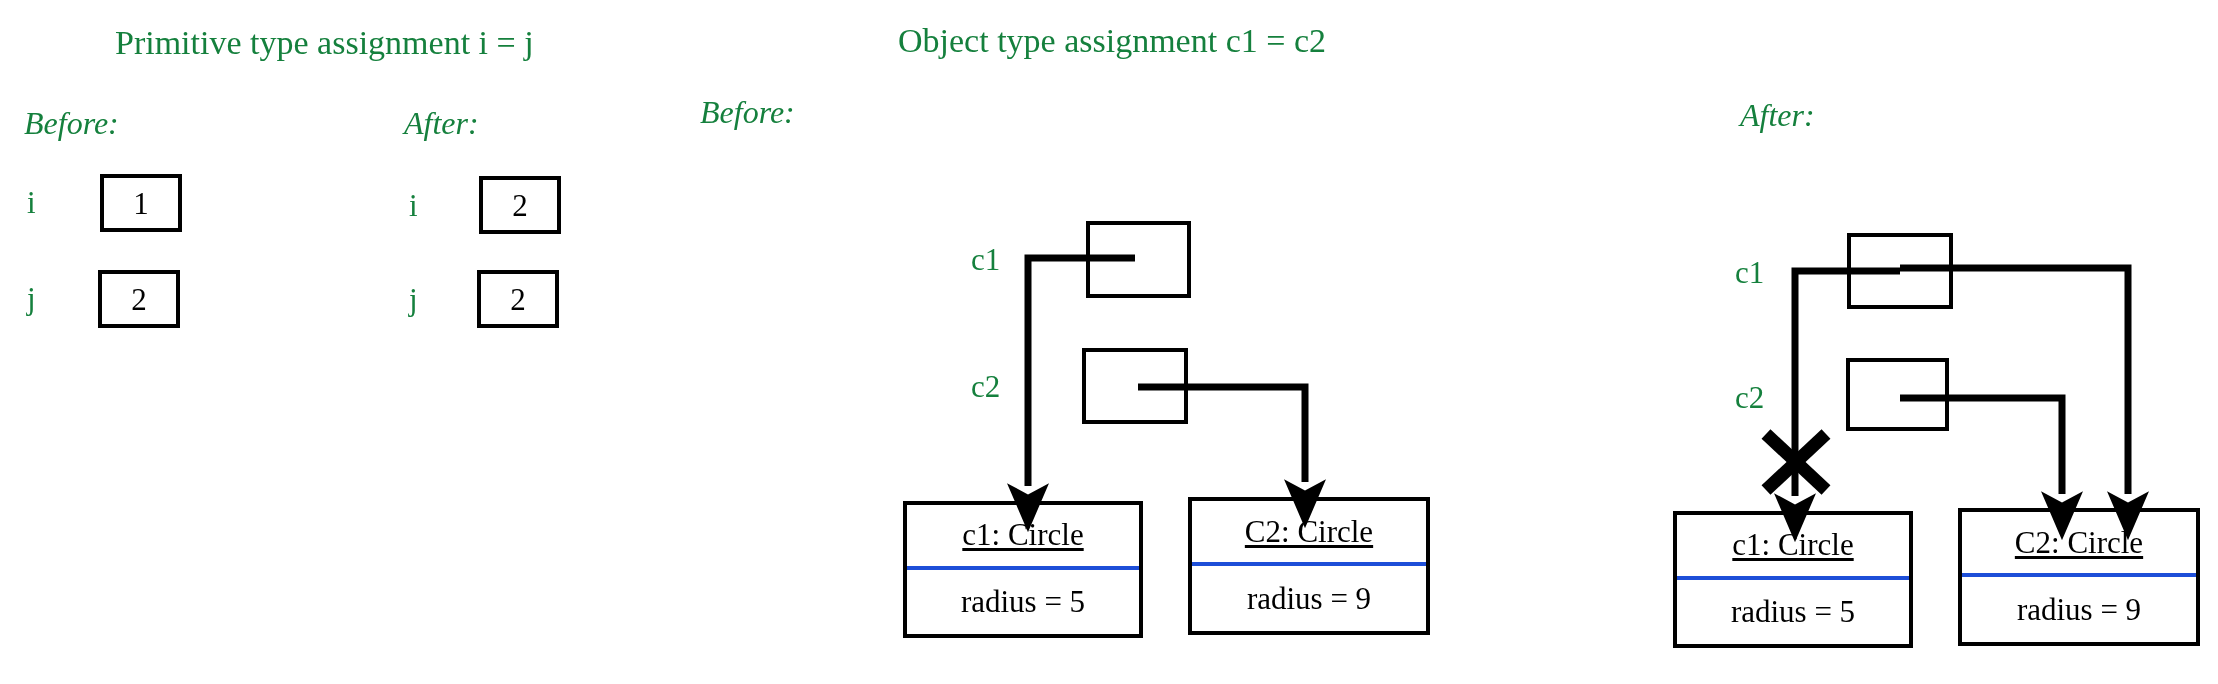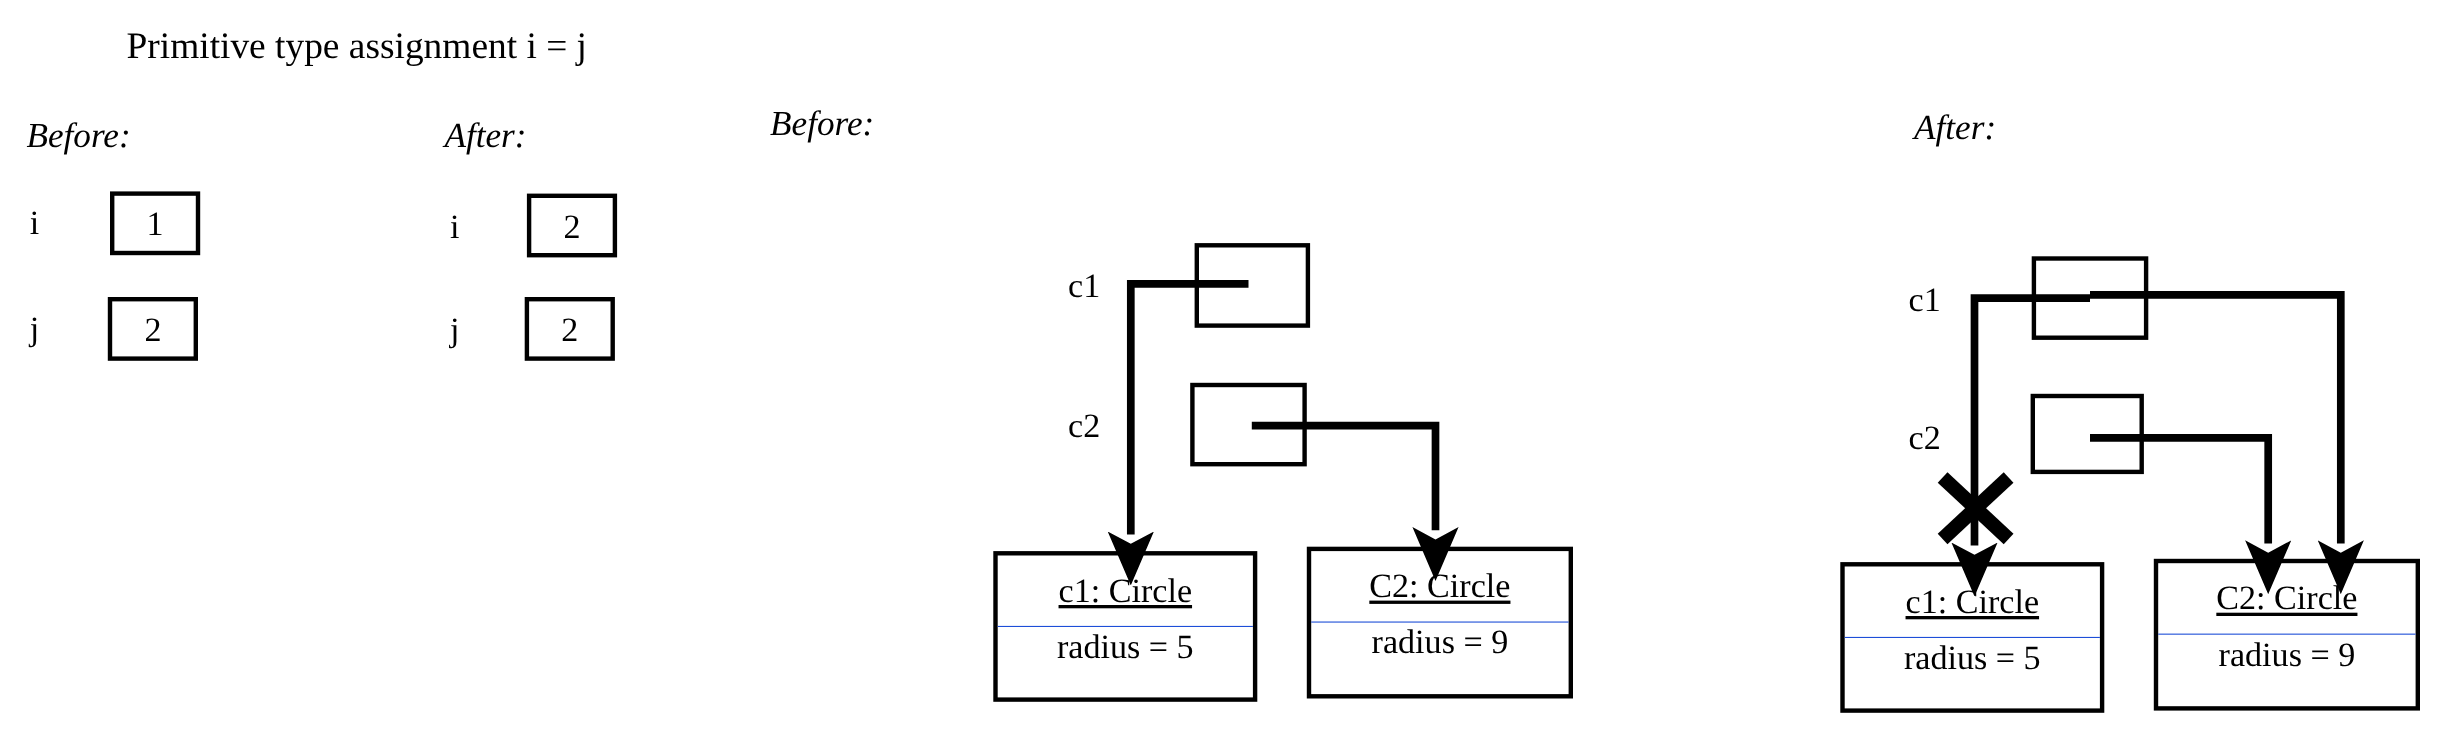--- a/index.html
+++ b/index.html
@@ -12,21 +12,21 @@
     width: 2218px;
     height: 684px;
     background: #ffffff;
     font-family: "Liberation Serif", "DejaVu Serif", serif;
     color: #000000;
     overflow: hidden;
   }
   .txt {
     position: absolute;
     white-space: nowrap;
-    color: #000000;
+    color: #15803d;
   }
   .title {
     font-size: 34px;
   }
   .phase {
     font-size: 32px;
     font-style: italic;
   }
   .varname {
     font-size: 31px;
@@ -57,32 +57,32 @@
     box-sizing: border-box;
     display: flex;
     flex-direction: column;
   }
   .obj-head {
     flex: 0 0 auto;
     height: 50%;
     display: flex;
     align-items: center;
     justify-content: center;
-    border-bottom: 1px solid #1d4ed8;
+    border-bottom: 4px solid #1d4ed8;
     box-sizing: border-box;
   }
   .obj-head span {
     font-size: 31px;
     text-decoration: underline;
     text-underline-offset: 3px;
   }
   .obj-body {
     flex: 1 1 auto;
     display: flex;
-    align-items: flex-start;
+    align-items: center;
     justify-content: center;
   }
   .obj-body span {
     font-size: 31px;
   }
   svg.wires {
     position: absolute;
     left: 0;
     top: 0;
     width: 2218px;
@@ -127,20 +127,21 @@
   <div class="txt varname" style="left:409px; top:188px;">i</div>
   <div class="prim-box" style="left:479px; top:176px; width:82px; height:58px;">
     <span>2</span>
   </div>
 
   <div class="txt varname" style="left:409px; top:282px;">j</div>
   <div class="prim-box" style="left:477px; top:270px; width:82px; height:58px;">
     <span>2</span>
   </div>
 
+  <div class="txt title" style="left:898px; top:22px;">Object type assignment c1 = c2</div>
 
   <div class="txt phase" style="left:700px; top:94px;">Before:</div>
 
   <div class="txt varname" style="left:971px; top:242px;">c1</div>
   <div class="ref-box" style="left:1086px; top:221px; width:105px; height:77px;"></div>
 
   <div class="txt varname" style="left:971px; top:369px;">c2</div>
   <div class="ref-box" style="left:1082px; top:348px; width:106px; height:76px;"></div>
 
   <div class="obj-box" style="left:903px; top:501px; width:240px; height:137px;">

